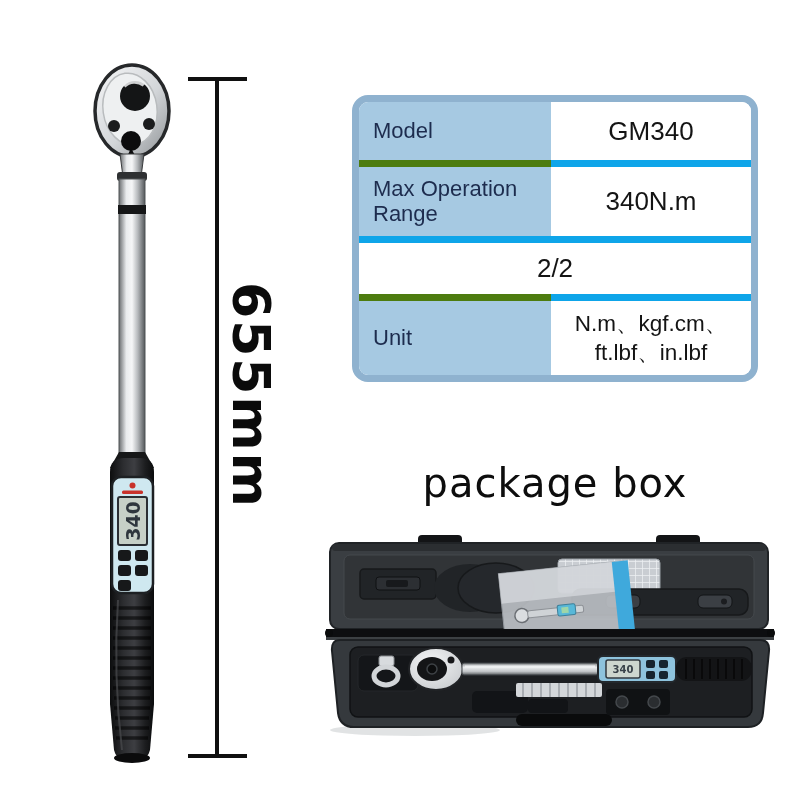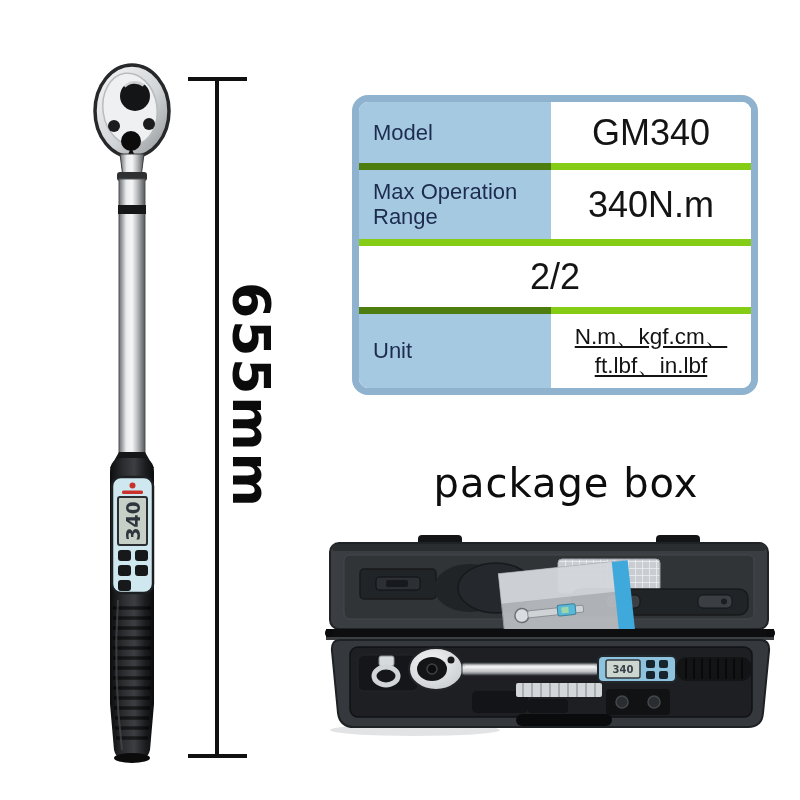--- a/index.html
+++ b/index.html
@@ -10,36 +10,36 @@
   svg text{font-family:"DejaVu Sans","Liberation Sans",sans-serif;}
 
   
   .spec-table{
     position:absolute;left:352px;top:95px;width:406px;
     box-sizing:border-box;border:7px solid #8fb2cf;border-radius:16px;
     overflow:hidden;background:#ffffff;
   }
   .spec-row{display:flex;}
   .spec-row + .spec-row .cell-label{border-top:7px solid #4d7c0f;}
-  .spec-row + .spec-row .cell-value{border-top:7px solid #84cc16;}
+  .spec-row + .spec-row .cell-value{border-top:7px solid #0ea5e9;}
   .cell-label{
     width:192px;box-sizing:border-box;background:#a6c9e2;color:#1d2c4e;
     font-size:22px;line-height:1.15;display:flex;align-items:center;
     padding:9px 2px 9px 14px;min-height:58px;
   }
   .cell-value{
     flex:1;box-sizing:border-box;background:#ffffff;color:#141414;
-    font-size:36px;line-height:1.25;display:flex;align-items:center;justify-content:center;
+    font-size:26px;line-height:1.25;display:flex;align-items:center;justify-content:center;
     text-align:center;padding:8px 6px;min-height:58px;
   }
-  .cell-value.small{font-size:22.5px;line-height:1.3;text-decoration:underline;}
+  .cell-value.small{font-size:22.5px;line-height:1.3;}
 
   
   .package-title{
-    position:absolute;left:363px;top:460px;width:406px;text-align:center;
+    position:absolute;left:352px;top:460px;width:406px;text-align:center;
     font-family:"DejaVu Sans","Liberation Sans",sans-serif;
     font-size:40px;color:#0d0d0d;letter-spacing:1px;
   }
 
   .abs{position:absolute;}
 </style>
 </head>
 <body>
 
 <div class="canvas">

